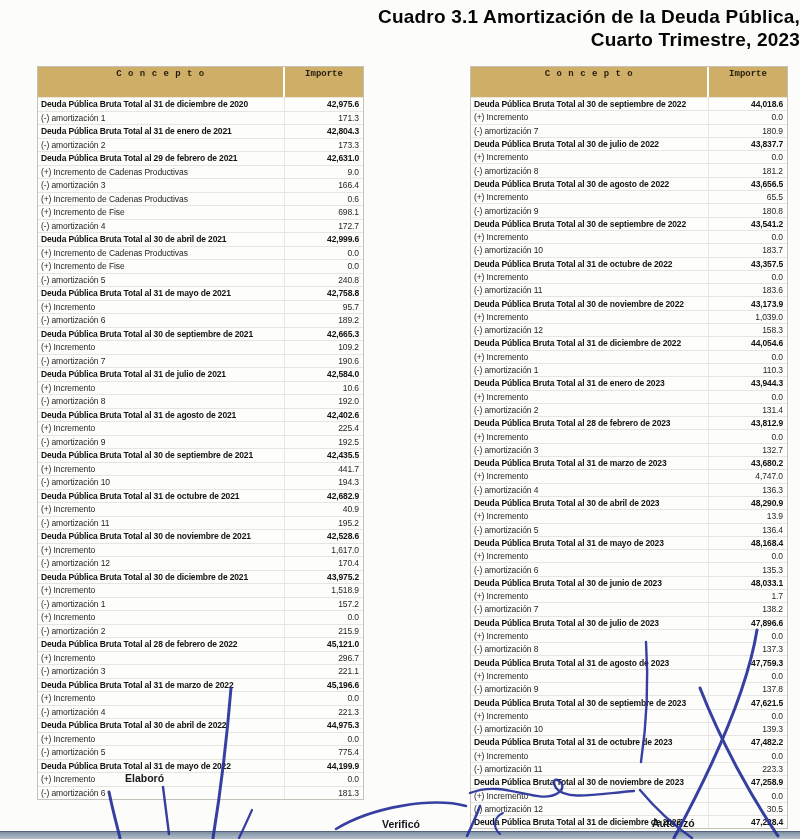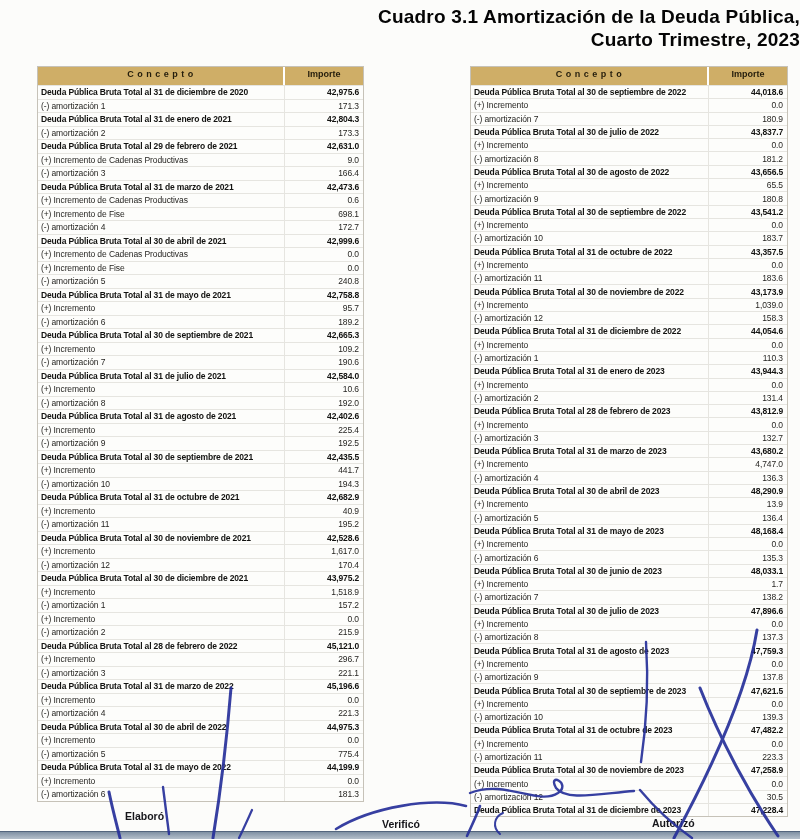--- a/index.html
+++ b/index.html
@@ -13,21 +13,21 @@
     text-align:right; font-weight:bold; font-size:19px; line-height:1.22;
     color:#050505; letter-spacing:0.2px;
   }
   .data-table {
     position:absolute; top:66px; box-sizing:border-box;
     border:1px solid #c6c2b8; background:#fdfdfb;
   }
   .data-table.left  { left:37px;  width:327px; }
   .data-table.right { left:470px; width:318px; }
 
-  .thead { display:flex; height:18px; background:#ffffff; }
+  .thead { display:flex; height:30px; background:#ffffff;font-family:Liberation Mono, monospace; }
   .th {
     background:var(--header-bg, #cfae67); color:#241d0c;
     font-weight:bold; font-size:9px; line-height:15px; text-align:center;
     box-sizing:border-box;
   }
   .th.concept-h { flex:1; margin-right:2px; letter-spacing:0.5px; }
   .th.amount-h  { width:78px; }
 
   .row {
     display:flex; align-items:center; box-sizing:border-box;
@@ -43,21 +43,21 @@
   .cell.amount  {
     width:74px; text-align:right; padding-right:4px;
     border-left:1px solid rgba(185,180,168,0.32); align-self:stretch;
     display:flex; align-items:center; justify-content:flex-end;
   }
   .row.bold .cell { font-weight:bold; color:#121210; letter-spacing:-0.15px; }
 
   .footer-label {
     position:absolute; font-weight:bold; font-size:10.5px; color:#15151a;
   }
-  .footer-label.elaboro  { left:125px; top:772px;margin-top:38px; }
+  .footer-label.elaboro  { left:125px; top:772px; }
   .footer-label.verifico { left:382px; top:818px; }
   .footer-label.autorizo { left:652px; top:817px; }
 
   .page-edge {
     position:absolute; left:0; top:831px; width:800px; height:8px;
     background:linear-gradient(#7f90a3, #bcc6d0);
     border-top:1px solid #53657d;
   }
   .pen-overlay {
     position:absolute; left:0; top:0; width:800px; height:839px;
@@ -98,24 +98,20 @@
         <div class="cell concept">Deuda Pública Bruta Total al 29 de febrero de 2021</div>
         <div class="cell amount">42,631.0</div>
       </div>
       <div class="row">
         <div class="cell concept">(+) Incremento de Cadenas Productivas</div>
         <div class="cell amount">9.0</div>
       </div>
       <div class="row">
         <div class="cell concept">(-) amortización 3</div>
         <div class="cell amount">166.4</div>
-      </div>
-      <div class="row bold">
-        <div class="cell concept">Deuda Pública Bruta Total al 31 de marzo de 2021</div>
-        <div class="cell amount">42,473.6</div>
       </div>
       <div class="row">
         <div class="cell concept">(+) Incremento de Cadenas Productivas</div>
         <div class="cell amount">0.6</div>
       </div>
       <div class="row">
         <div class="cell concept">(+) Incremento de Fise</div>
         <div class="cell amount">698.1</div>
       </div>
       <div class="row">

